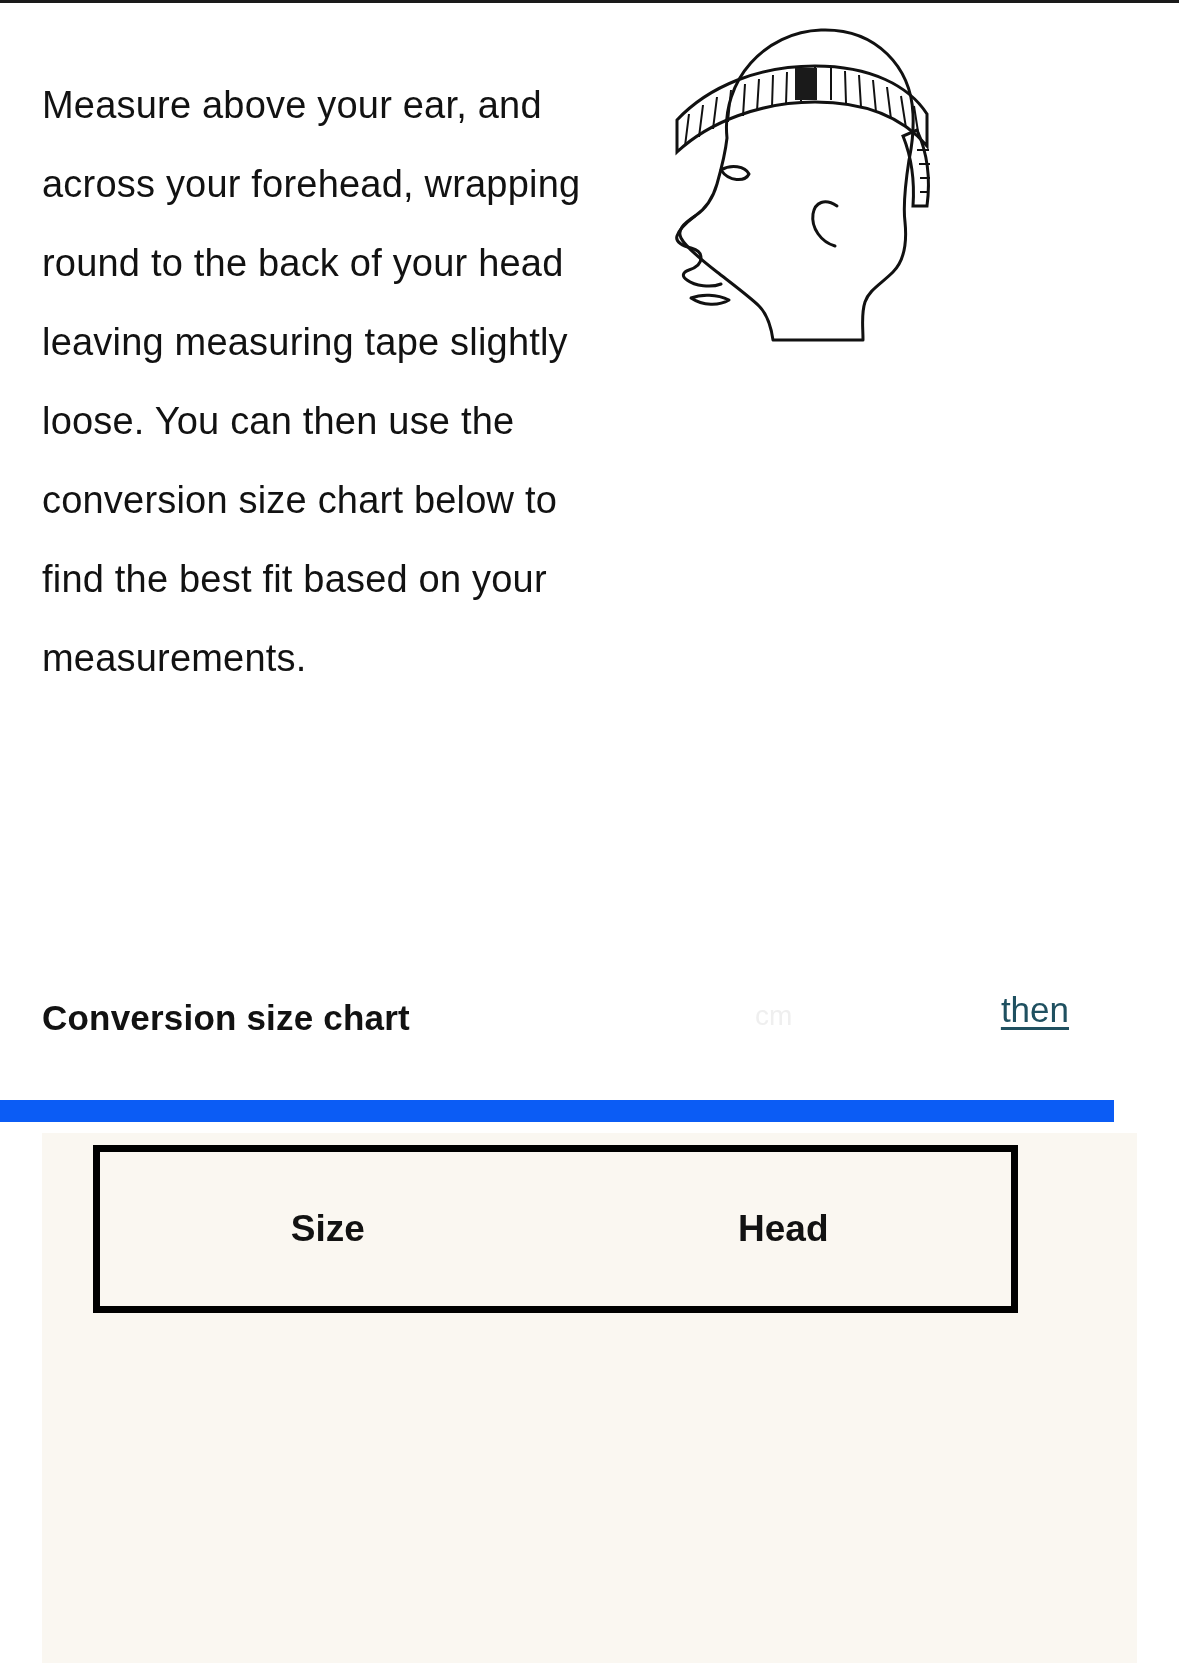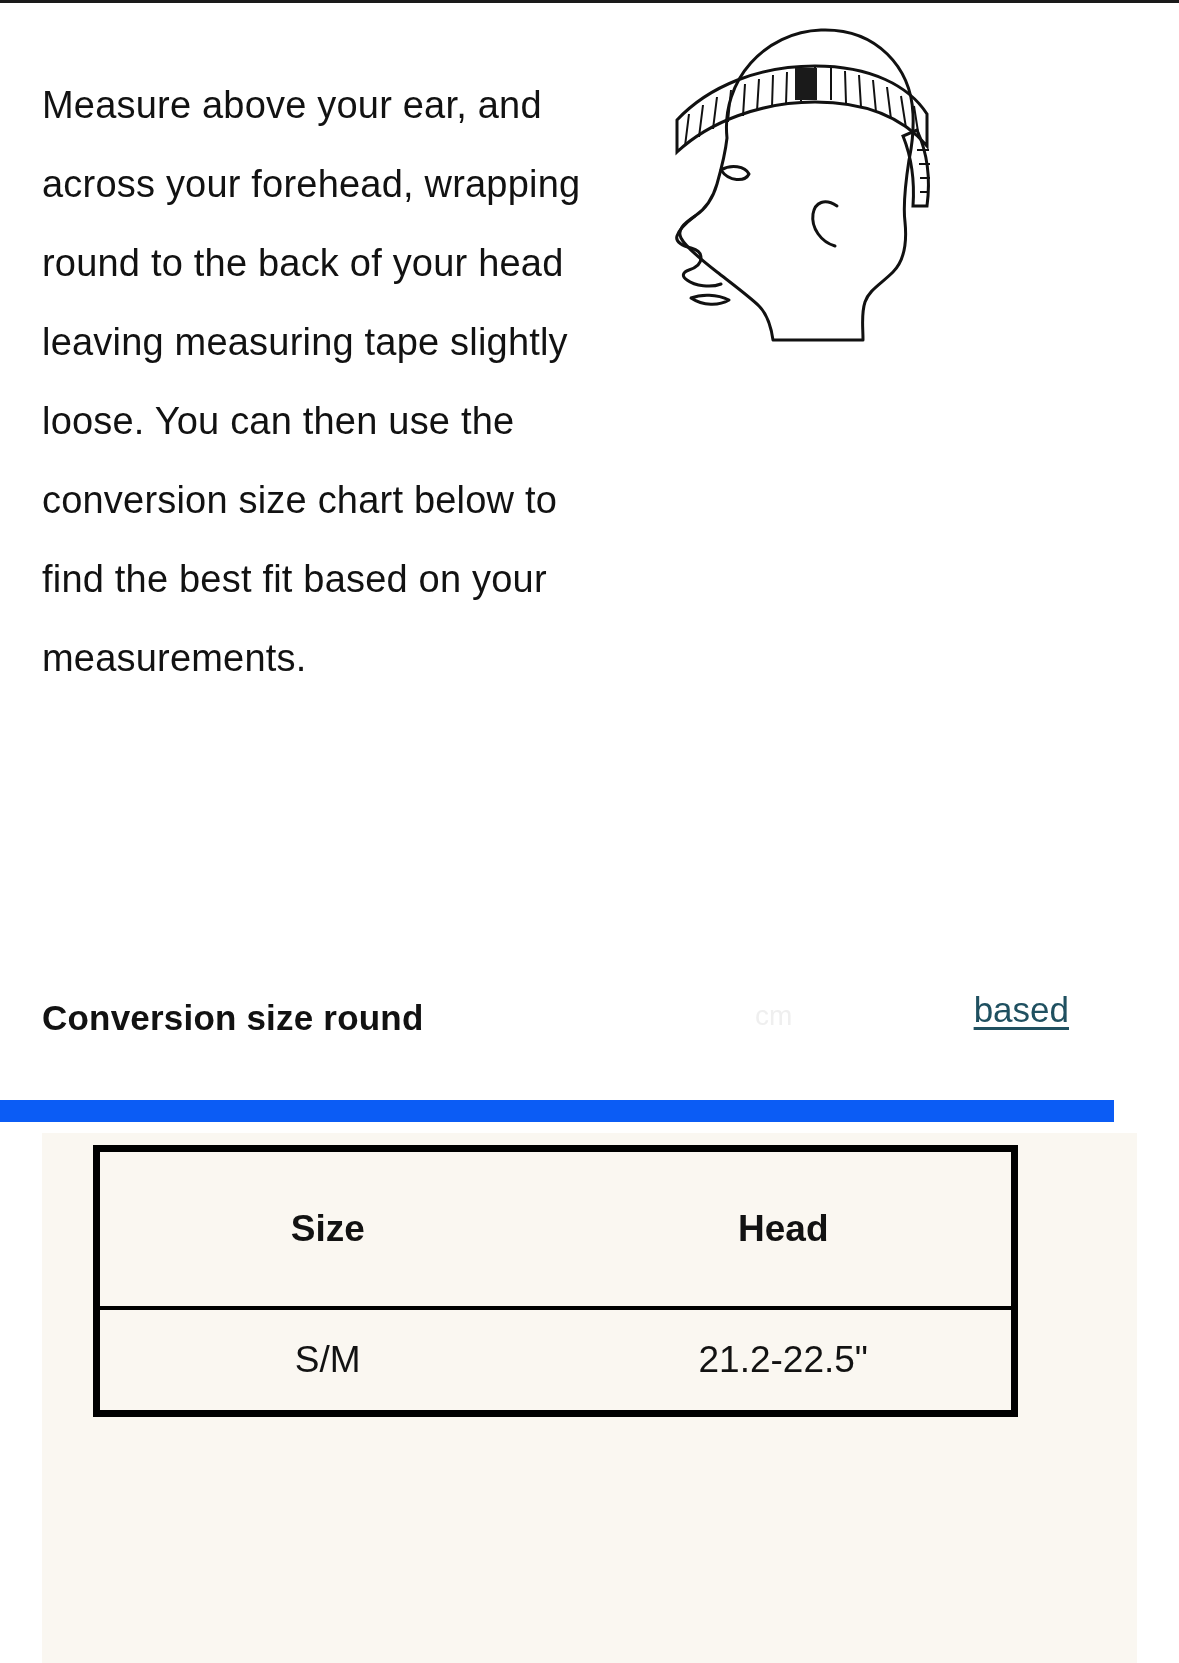--- a/index.html
+++ b/index.html
@@ -212,39 +212,35 @@
       </g>
       <g stroke="#111111" stroke-width="2">
         <line x1="262" y1="140" x2="274" y2="140"></line>
         <line x1="264" y1="154" x2="275" y2="154"></line>
         <line x1="265" y1="168" x2="275" y2="168"></line>
         <line x1="265" y1="182" x2="274" y2="182"></line>
       </g>
     </svg>
   </div>
 
-  <div class="chart-heading">Conversion size round</div>
+  <div class="chart-heading">Conversion size chart</div>
 
   <div class="ghost-unit">cm</div>
 
-  <div class="unit-toggle">based</div>
+  <div class="unit-toggle">then</div>
 
   <div class="blue-bar"></div>
   <div class="blue-bar-track"></div>
 
   <div class="table-panel"></div>
 
   <table class="size-table">
     <thead>
       <tr>
         <th class="col-size">Size</th>
         <th class="col-head">Head</th>
       </tr>
     </thead>
     <tbody>
-      <tr>
-        <td>S/M</td>
-        <td>21.2-22.5"</td>
-      </tr>
     </tbody>
   </table>
 
 </div>
 
 </body></html>

